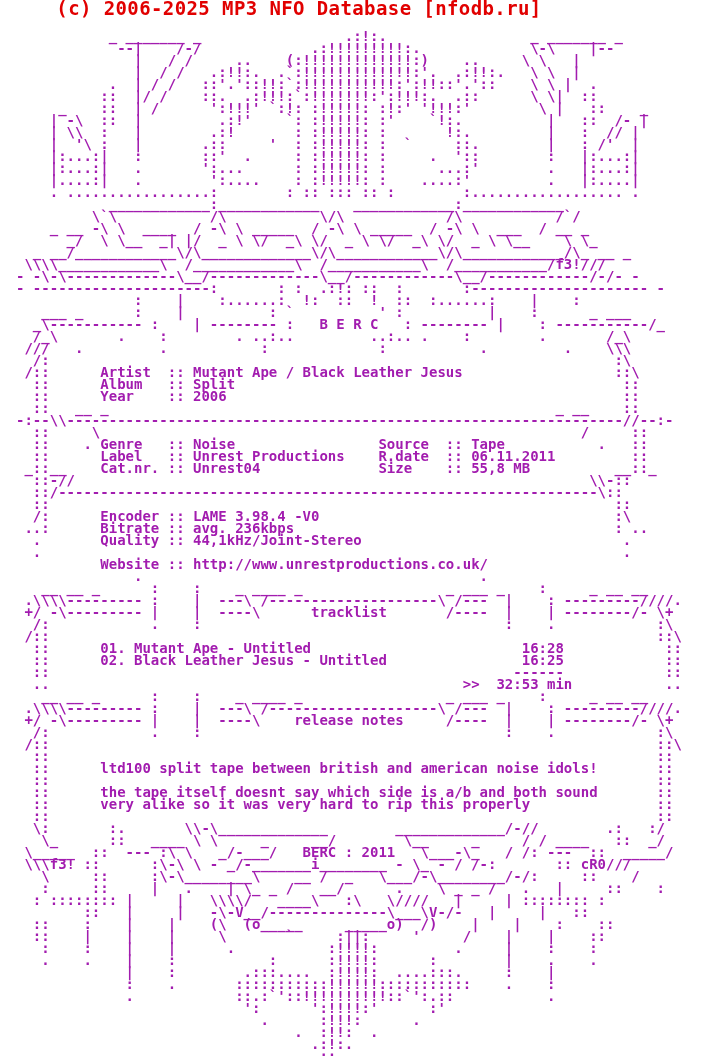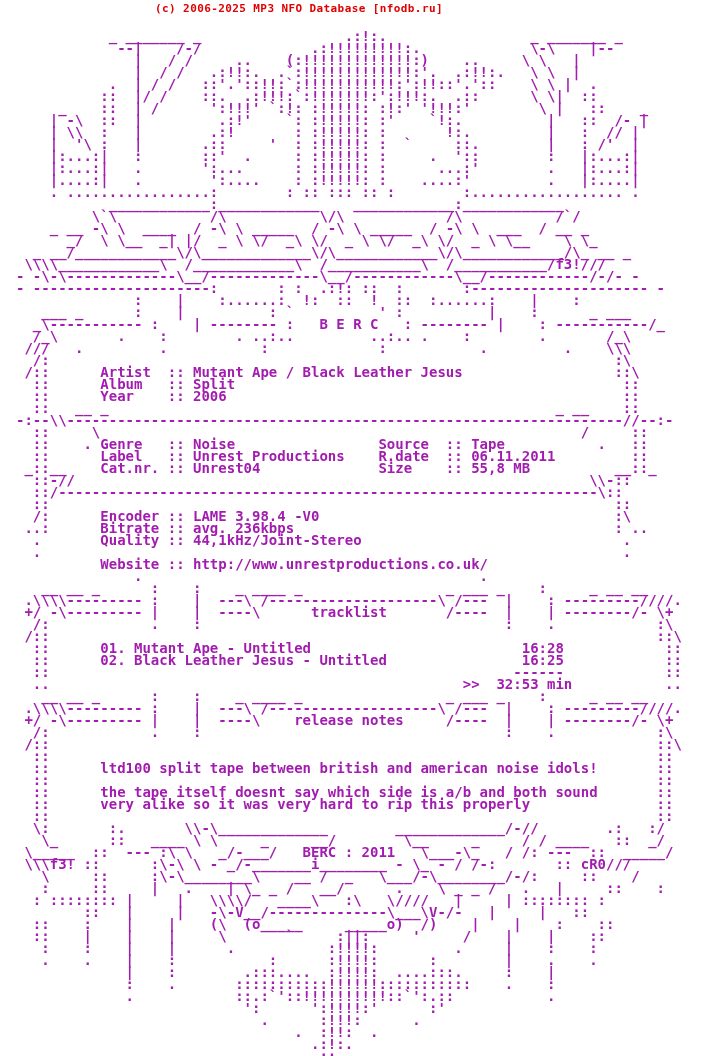--- a/index.html
+++ b/index.html
@@ -1,19 +1,19 @@
 <!DOCTYPE html>
 <html><head>
 <meta charset="utf-8">
 <style>
   html,body{margin:0;padding:0;background:#ffffff;}
   body{width:712px;height:1056px;overflow:hidden;position:relative;}
   .site-header{
     position:absolute;top:1px;left:0;width:598px;text-align:center;
-    font-family:"DejaVu Sans Mono",monospace;font-weight:bold;font-size:11px;line-height:15px;
+    font-family:"DejaVu Sans Mono",monospace;font-weight:bold;font-size:19px;line-height:15px;
     letter-spacing:0.4px;white-space:pre;
   }
   pre.nfo{
     position:absolute;top:27px;left:13px;margin:3px;
     font-family:"DejaVu Sans Mono",monospace;font-weight:bold;
     font-size:14px;line-height:12px;color:#a21caf;white-space:pre;
   }
 </style>
 </head>
 <body>

